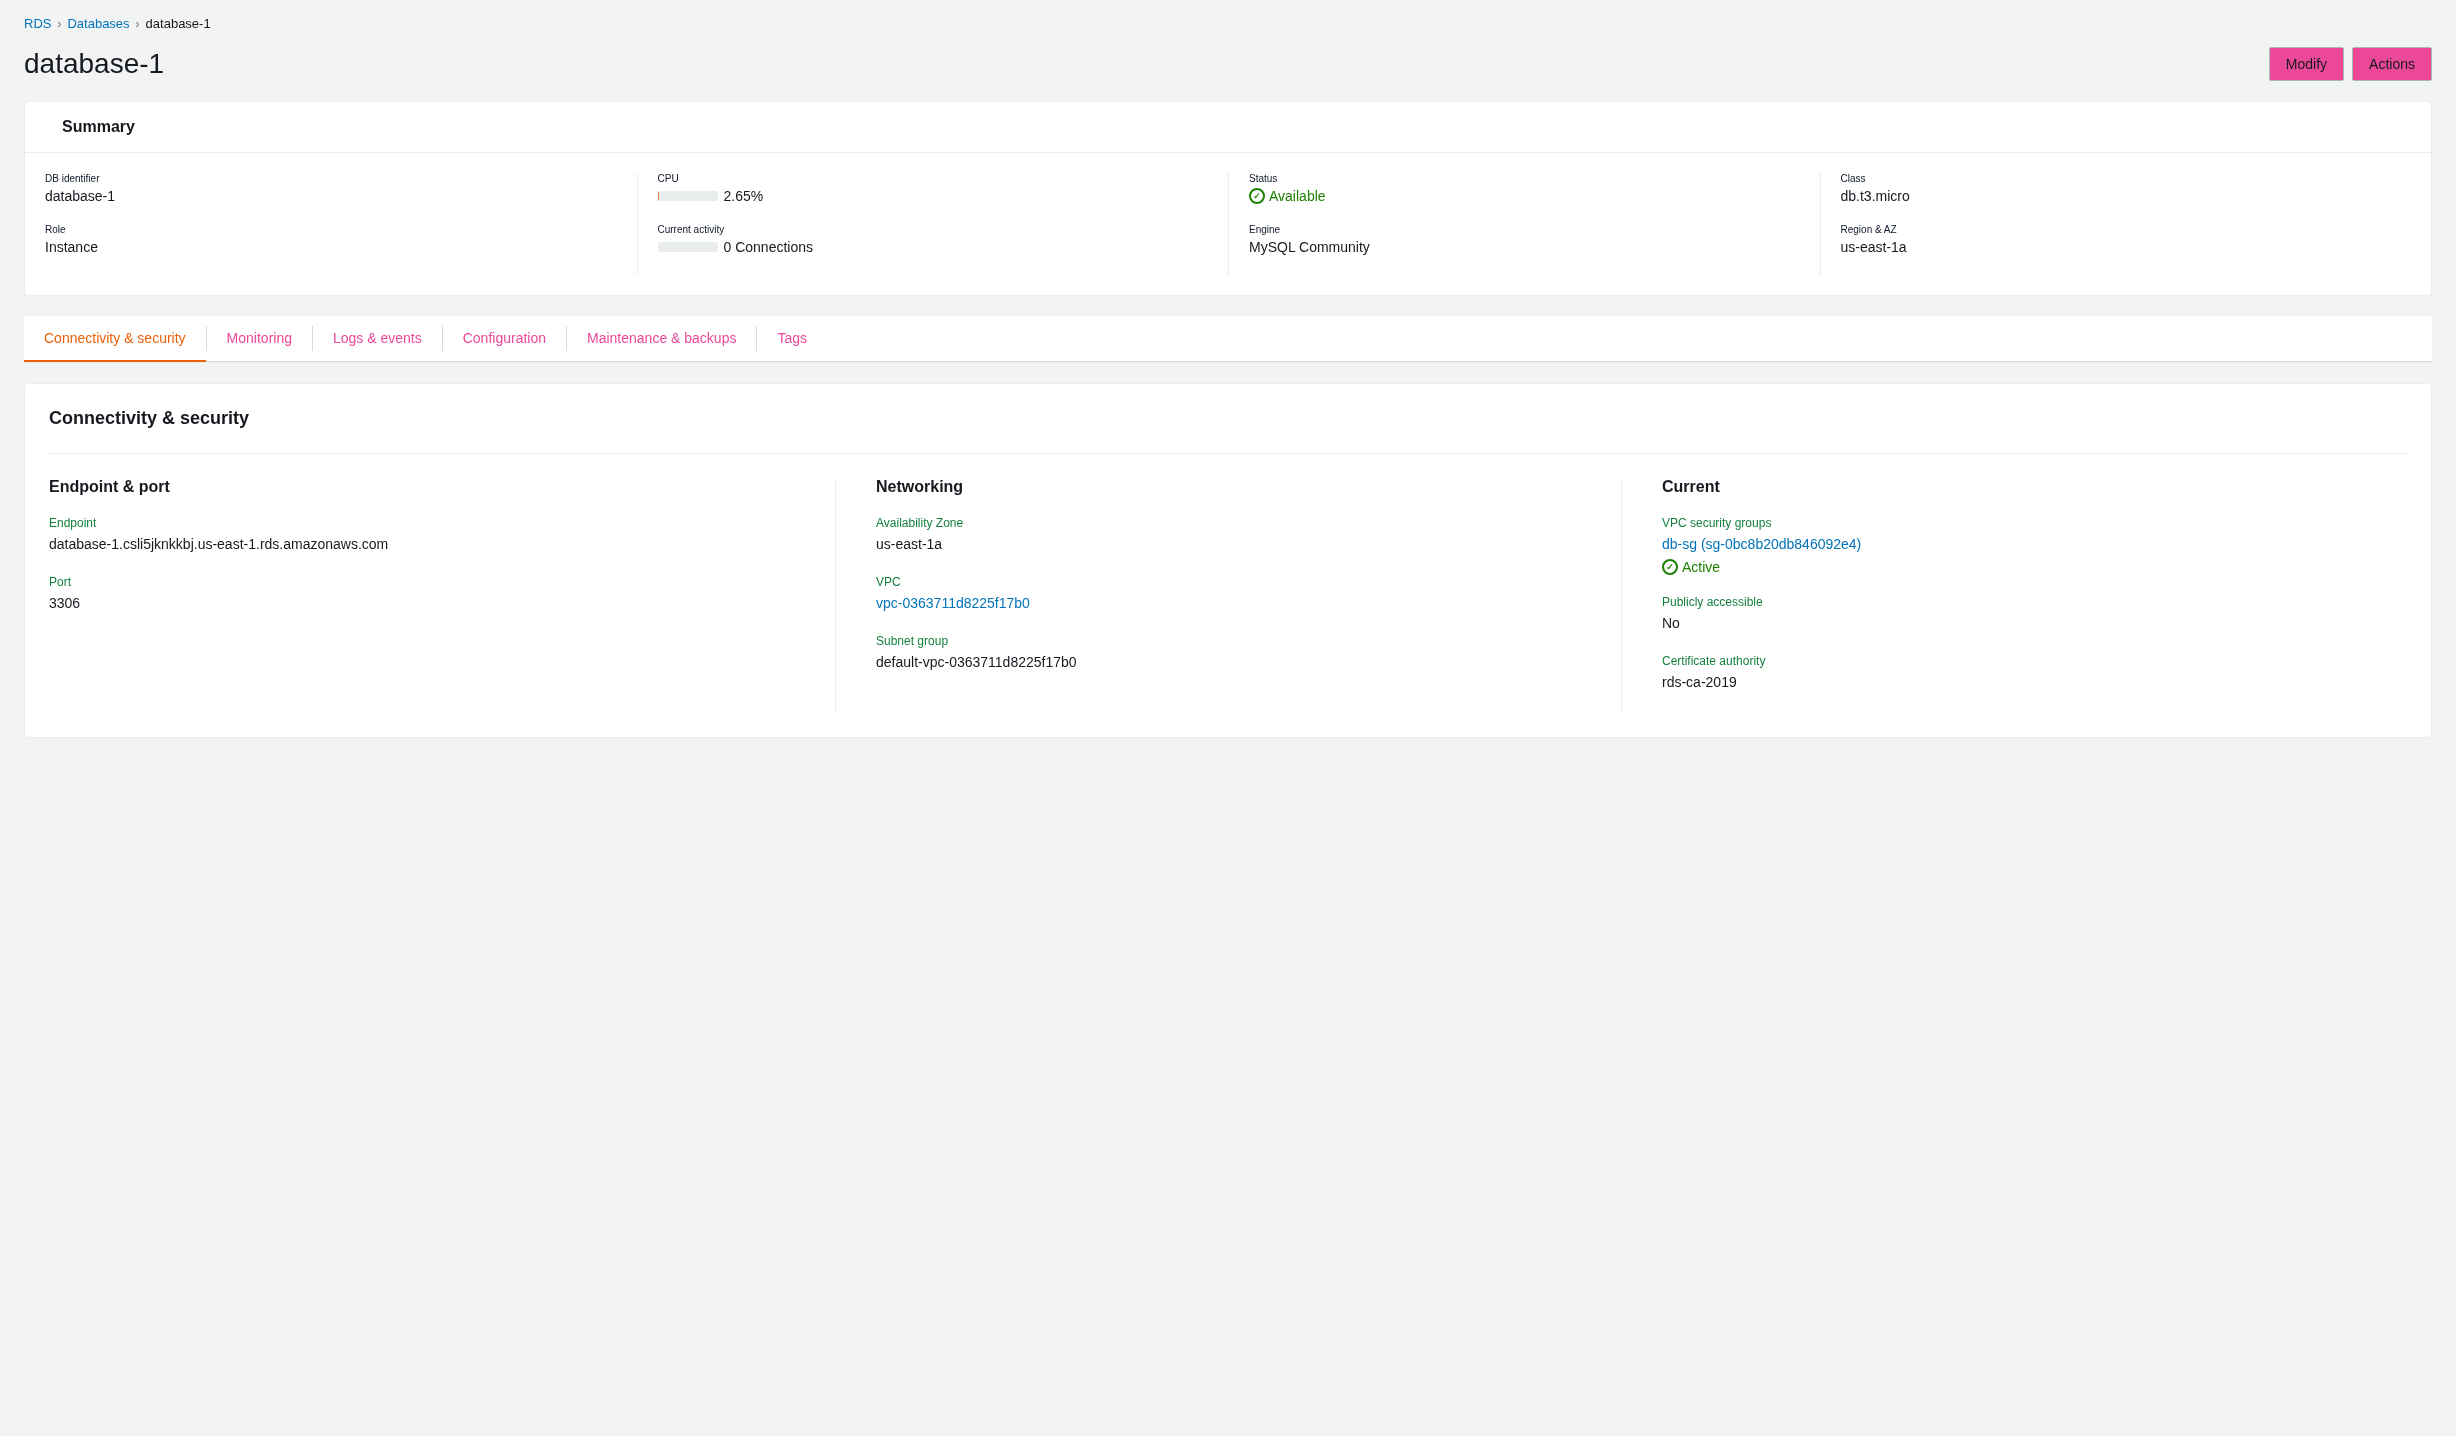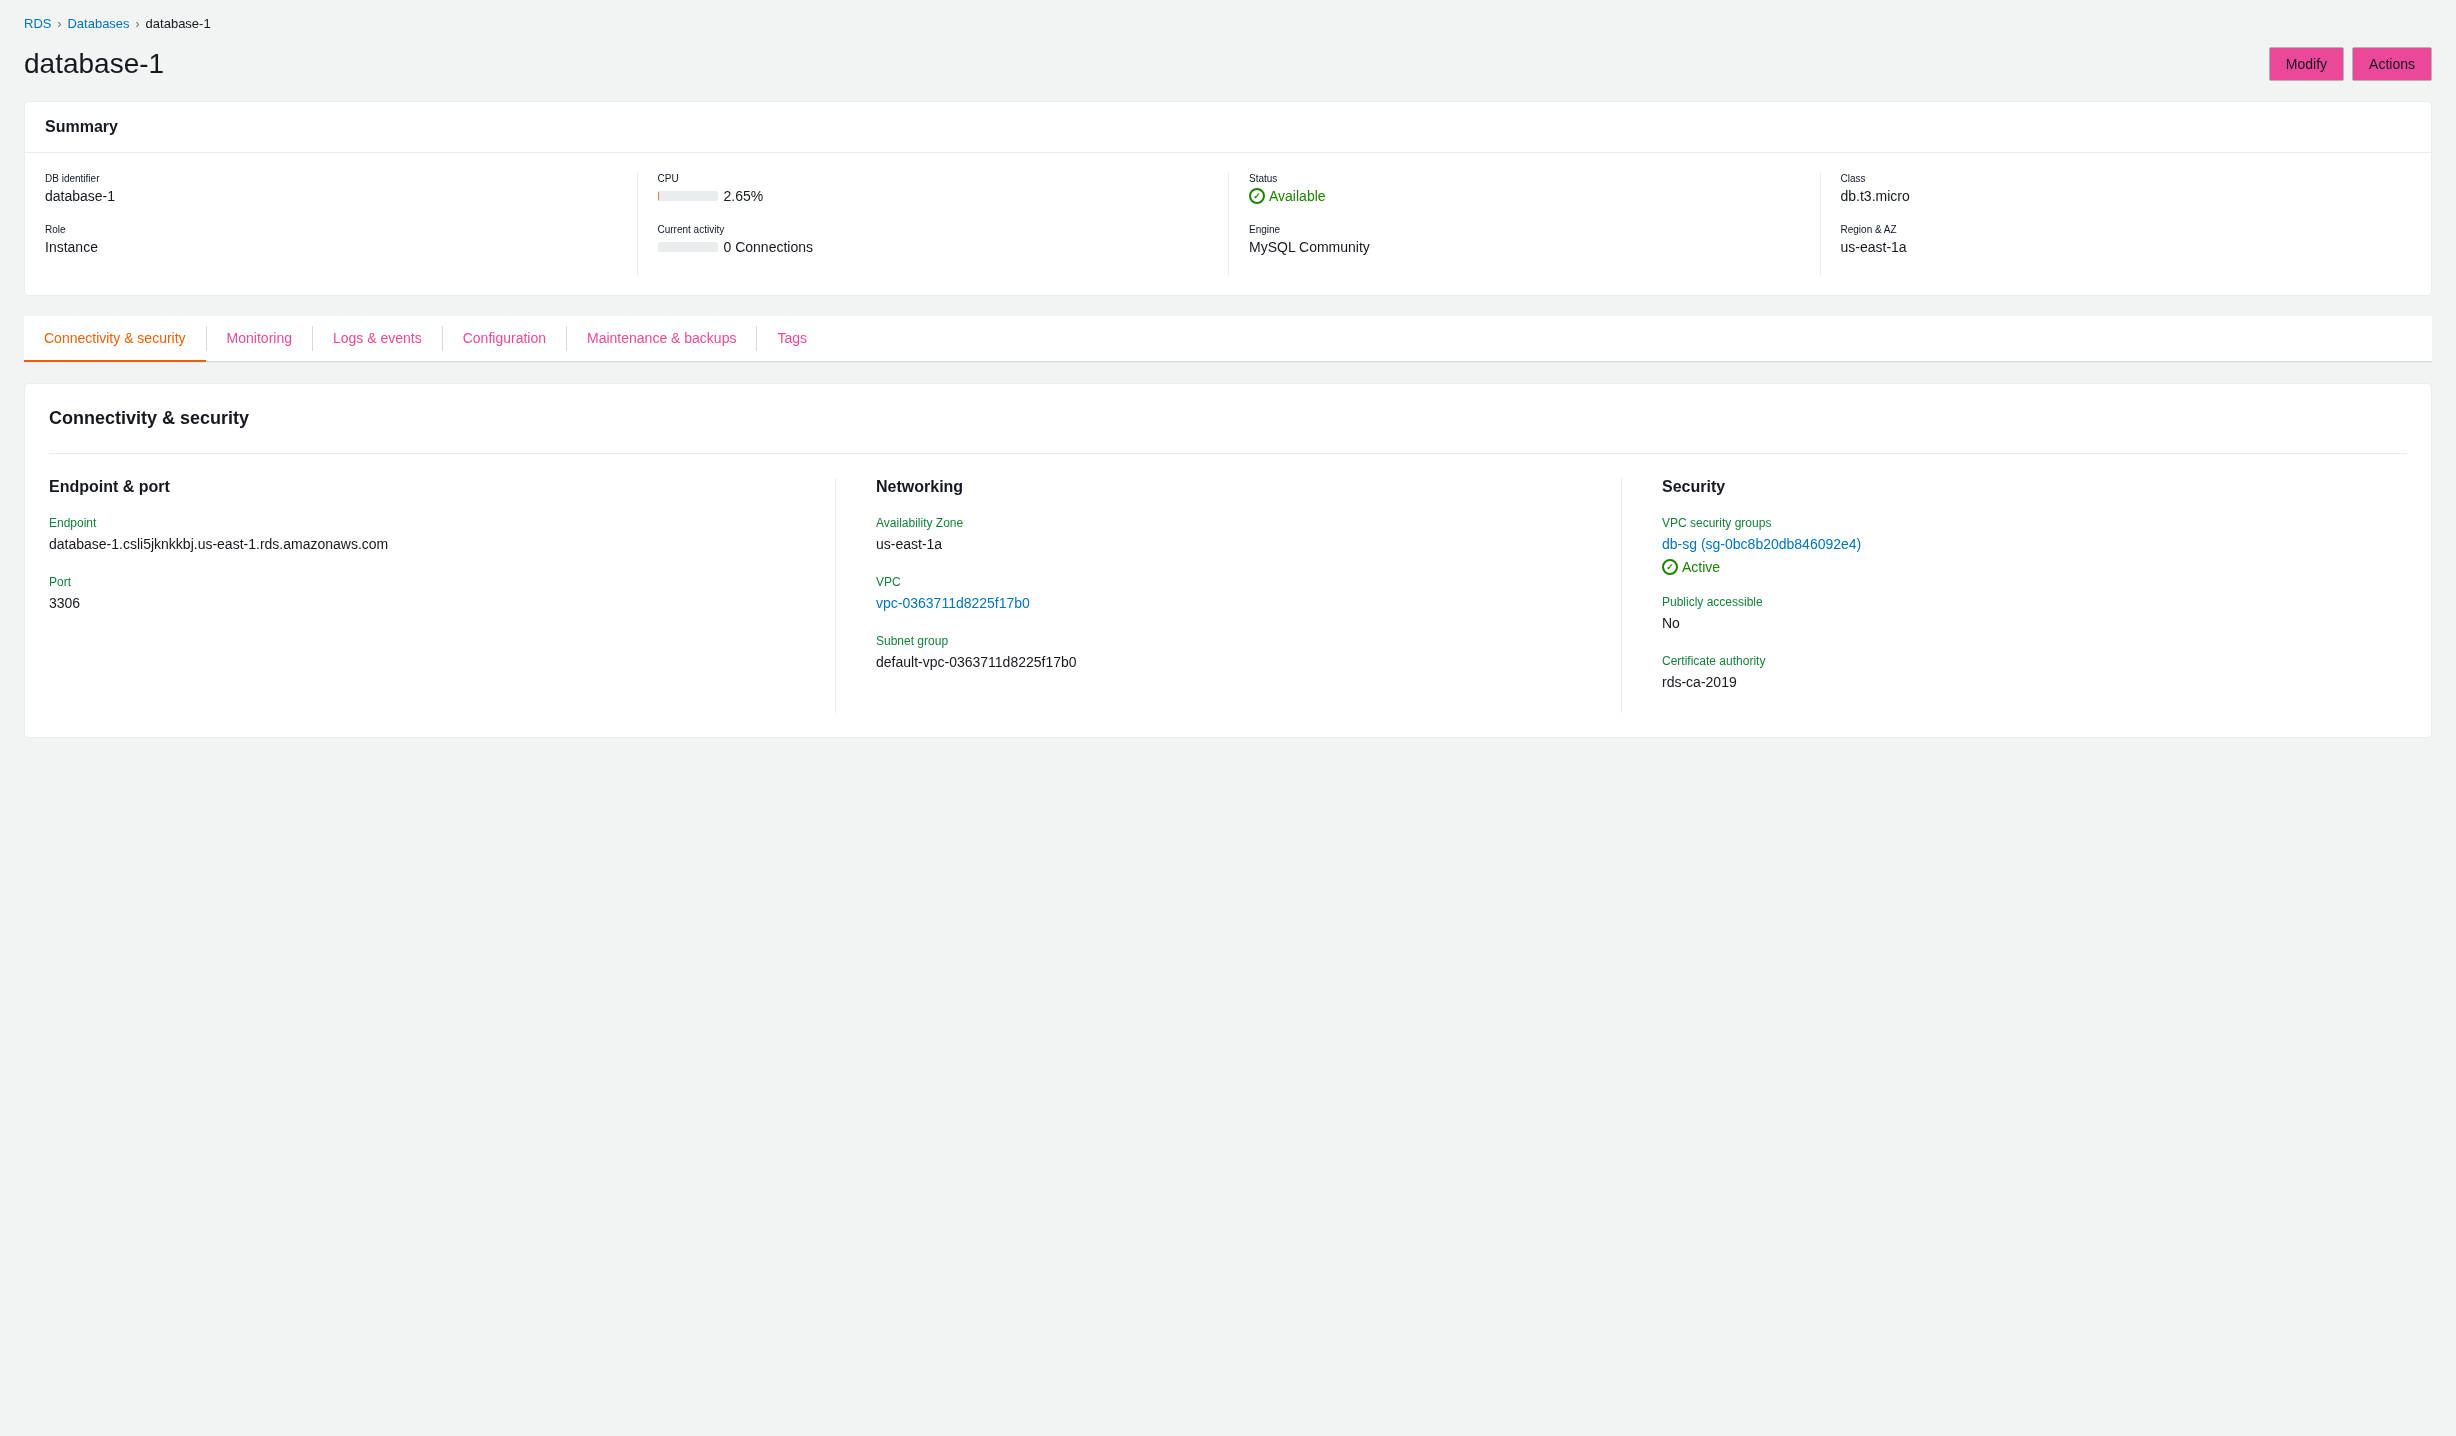--- a/index.html
+++ b/index.html
@@ -68,20 +68,21 @@
       margin-bottom: 20px;
     }
     .card-header {
       padding: 16px 20px;
       border-bottom: 1px solid #eaeded;
     }
     .card-header-title {
       font-size: 16px;
       font-weight: 700;
       color: #16191f;
+      margin-left: 17px;
     }
     .summary-grid {
       display: grid;
       grid-template-columns: 1fr 1fr 1fr 1fr;
       padding: 20px;
       gap: 0;
     }
     .summary-col {
       padding: 0 20px 0 0;
     }
@@ -389,21 +390,21 @@
           <div class="field-label">VPC</div>
           <a class="field-value link-blue">vpc-0363711d8225f17b0</a>
         </div>
         <div class="field-group">
           <div class="field-label">Subnet group</div>
           <div class="field-value">default-vpc-0363711d8225f17b0</div>
         </div>
       </div>
 
       <div class="connectivity-col">
-        <div class="connectivity-section-title">Security</div>
+        <div class="connectivity-section-title">Current</div>
         <div class="field-group">
           <div class="field-label">VPC security groups</div>
           <a class="field-value link-blue">db-sg (sg-0bc8b20db846092e4)</a>
           <div class="status-active" style="margin-top:4px;">
             <span class="status-active-icon"></span>
             <span>Active</span>
           </div>
         </div>
         <div class="field-group">
           <div class="field-label">Publicly accessible</div>

